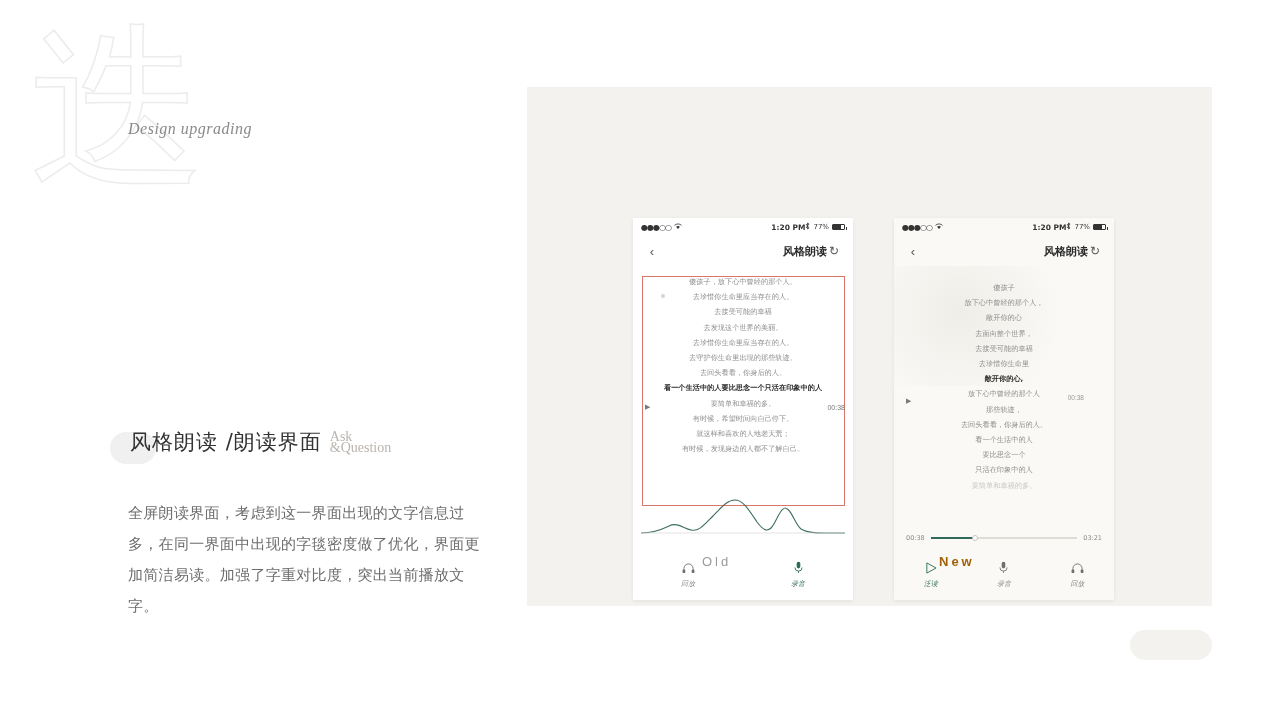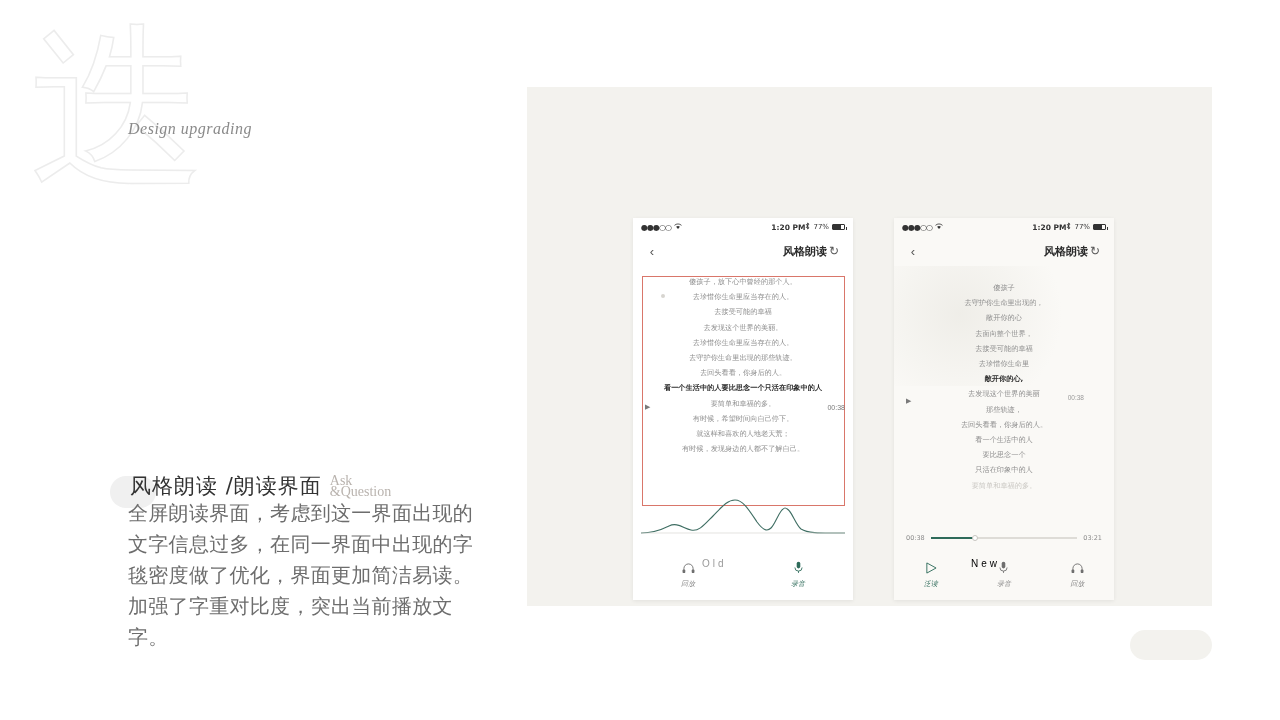--- a/index.html
+++ b/index.html
@@ -31,21 +31,21 @@
   .sub-title {
     margin-top: 8px;
     font-size: 16px; color: #8a8a8a;
     font-family: "Liberation Serif", serif;
     font-style: italic;
     letter-spacing: .5px;
   }
 
   .section-head {
     position: absolute; left: 110px; top: 428px;
-    display: flex; align-items: flex-end; margin-top: 44px;
+    display: flex; align-items: flex-end;
   }
   .section-blob {
     position: absolute; left: 0; top: 4px;
     width: 46px; height: 32px; border-radius: 16px;
     background: #f0f0f0;
   }
   .section-title {
     position: relative;
     margin-left: 20px;
     font-size: 21px; color: #333;
@@ -55,38 +55,38 @@
   .section-en {
     position: relative;
     margin-left: 8px; padding-bottom: 3px;
     font-size: 14px; line-height: 11px; color: #b9b3ae;
     font-family: "Liberation Serif", serif;
   }
 
   .body-copy {
     position: absolute; left: 128px; top: 498px;
     width: 362px;
-    font-size: 20px; line-height: 31px;
+    font-size: 15px; line-height: 31px;
     color: #6d6d6d;
     font-family: "DejaVu Sans", sans-serif;
     letter-spacing: .3px;
   }
 
   
   .showcase {
     position: absolute; left: 527px; top: 87px;
     width: 685px; height: 519px;
     background: #f3f2ee;
   }
   .caption {
     position: absolute; bottom: 37px;
-    font-size: 10px; letter-spacing: 3px;
+    font-size: 13px; letter-spacing: 3px;
   }
   .caption.old { left: 175px; color: #9a9a9a; }
-  .caption.new { left: 444px; color: #000000; }
+  .caption.new { left: 412px; color: #a16207; font-weight: bold; }
 
   .corner-pill {
     position: absolute; left: 1130px; top: 630px;
     width: 82px; height: 30px; border-radius: 15px;
     background: #f3f2ee;
   }
 
   
   .arrow {
     position: absolute; height: 1px; background: #b9b9b9;
@@ -344,27 +344,27 @@
       </div>
 
       <div class="navbar">
         <span class="nav-icon">‹</span>
         <span class="nav-title">风格朗读</span>
         <span class="nav-icon refresh">↻</span>
       </div>
 
       <div class="read-area" style="padding-top:14px;">
         <div class="line">傻孩子</div>
-        <div class="line">去守护你生命里出现的，</div>
+        <div class="line">放下心中曾经的那个人，</div>
         <div class="line">敞开你的心</div>
         <div class="line">去面向整个世界，</div>
         <div class="line">去接受可能的幸福</div>
         <div class="line">去珍惜你生命里</div>
         <div class="line active">敞开你的心,</div>
-        <div class="line">去发现这个世界的美丽</div>
+        <div class="line">放下心中曾经的那个人</div>
         <div class="line">那些轨迹，</div>
         <div class="line">去回头看看，你身后的人。</div>
         <div class="line">看一个生活中的人</div>
         <div class="line">要比思念一个</div>
         <div class="line">只活在印象中的人</div>
         <div class="line faded">要简单和幸福的多。</div>
       </div>
 
       <div class="play-cursor" style="left:12px; top:179px;">▶</div>
       <div class="time-right">00:38</div>

